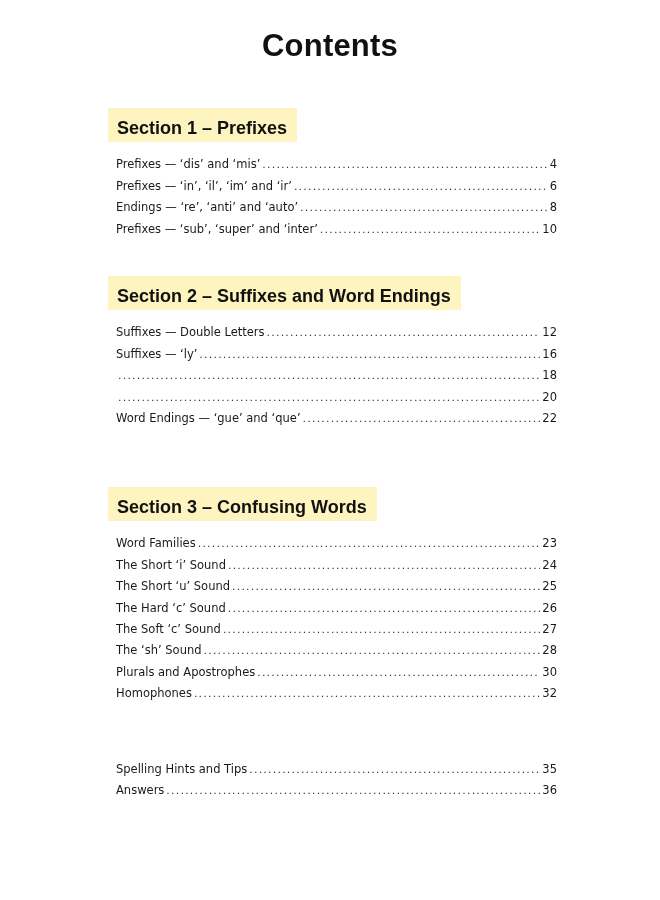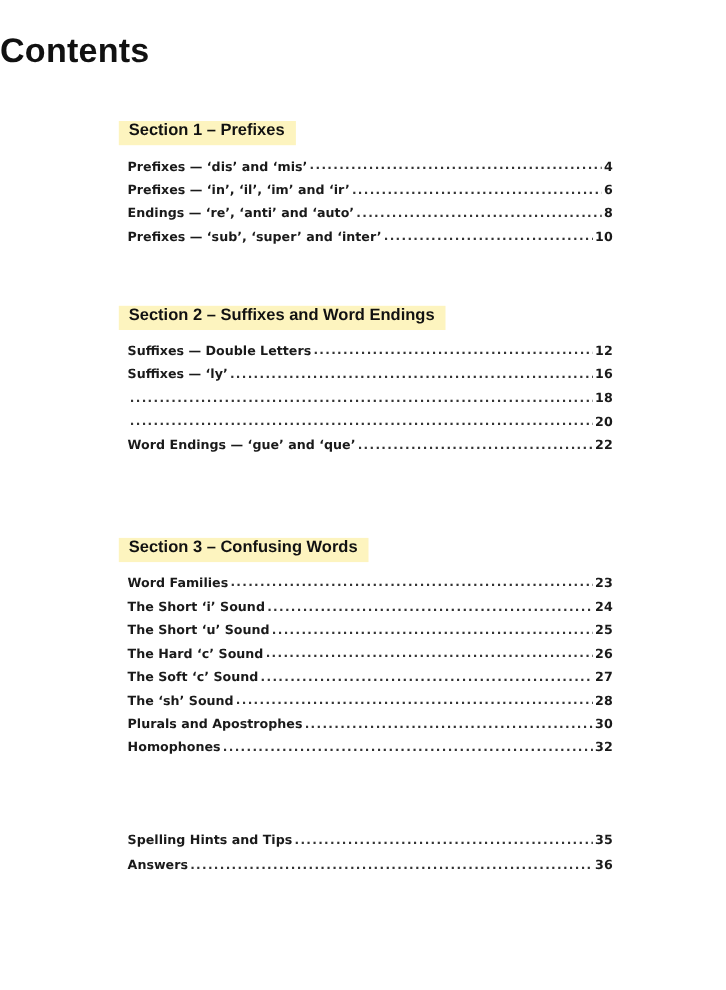--- a/index.html
+++ b/index.html
@@ -1,21 +1,21 @@
 <!DOCTYPE html>
 <html><head>
 <meta charset="utf-8">
 <style>
   html, body { margin: 0; padding: 0; background: #ffffff; }
   body { width: 660px; height: 900px; position: relative; overflow: hidden; font-family: "DejaVu Sans", sans-serif; color: #1a1a1a; }
-  .title { position: absolute; top: 28px; left: 0; width: 660px; font-family: "Liberation Sans", sans-serif; font-weight: bold; font-size: 31px; letter-spacing: 0.2px; color: #111; }
+  .title { position: absolute; top: 28px; left: 0; width: 660px; text-align: center; font-family: "Liberation Sans", sans-serif; font-weight: bold; font-size: 31px; letter-spacing: 0.2px; color: #111; }
   .section { position: absolute; left: 108px; width: 450px; }
-  .sec-head { display: inline-block; background: #fdf4bf; padding: 0 10px 5px 9px; font-family: "Liberation Sans", sans-serif; font-weight: bold; font-size: 15px; color: #111; height: 17px; line-height: 17px; }
+  .sec-head { display: inline-block; background: #fdf4bf; padding: 12px 10px 5px 9px; font-family: "Liberation Sans", sans-serif; font-weight: bold; font-size: 18px; color: #111; height: 17px; line-height: 17px; }
   .entries { margin-top: 8px; margin-left: 8px; width: 441px; }
-  .entry { display: flex; align-items: center; height: 21.4px; font-size: 11.5px; color: #1a1a1a; white-space: nowrap; font-weight: bold; }
+  .entry { display: flex; align-items: flex-end; height: 21.4px; font-size: 11.5px; color: #1a1a1a; white-space: nowrap; }
   .entry .label { flex: 0 0 auto; }
   .entry .dots { flex: 1 1 auto; overflow: hidden; margin: 0 2px; letter-spacing: 1.2px; color: #333; font-size: 11px; }
   .entry .dots::after { content: "................................................................................................................................................................................"; }
   .entry .page { flex: 0 0 auto; text-align: right; }
 </style>
 </head>
 <body>
 
 <div class="title">Contents</div>
 

